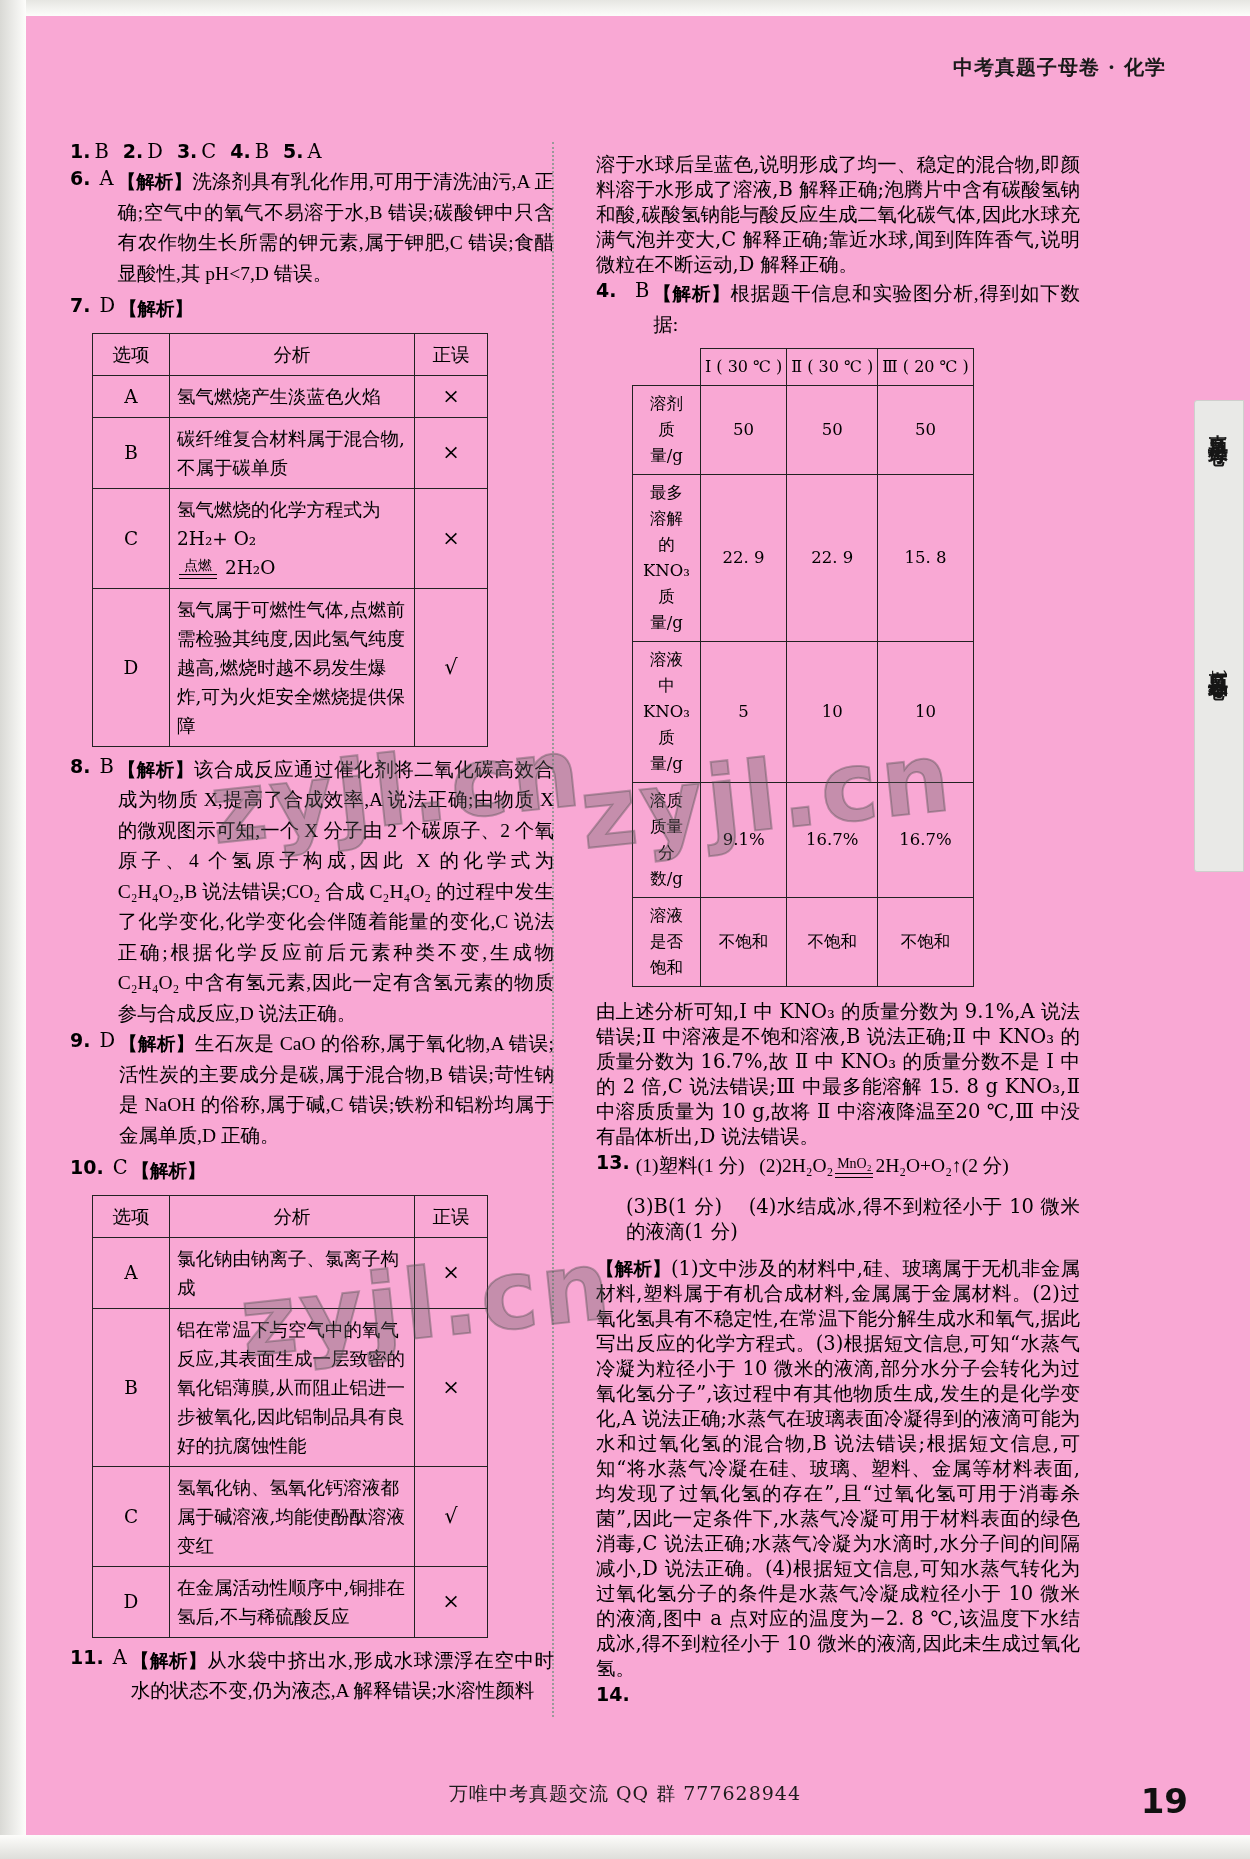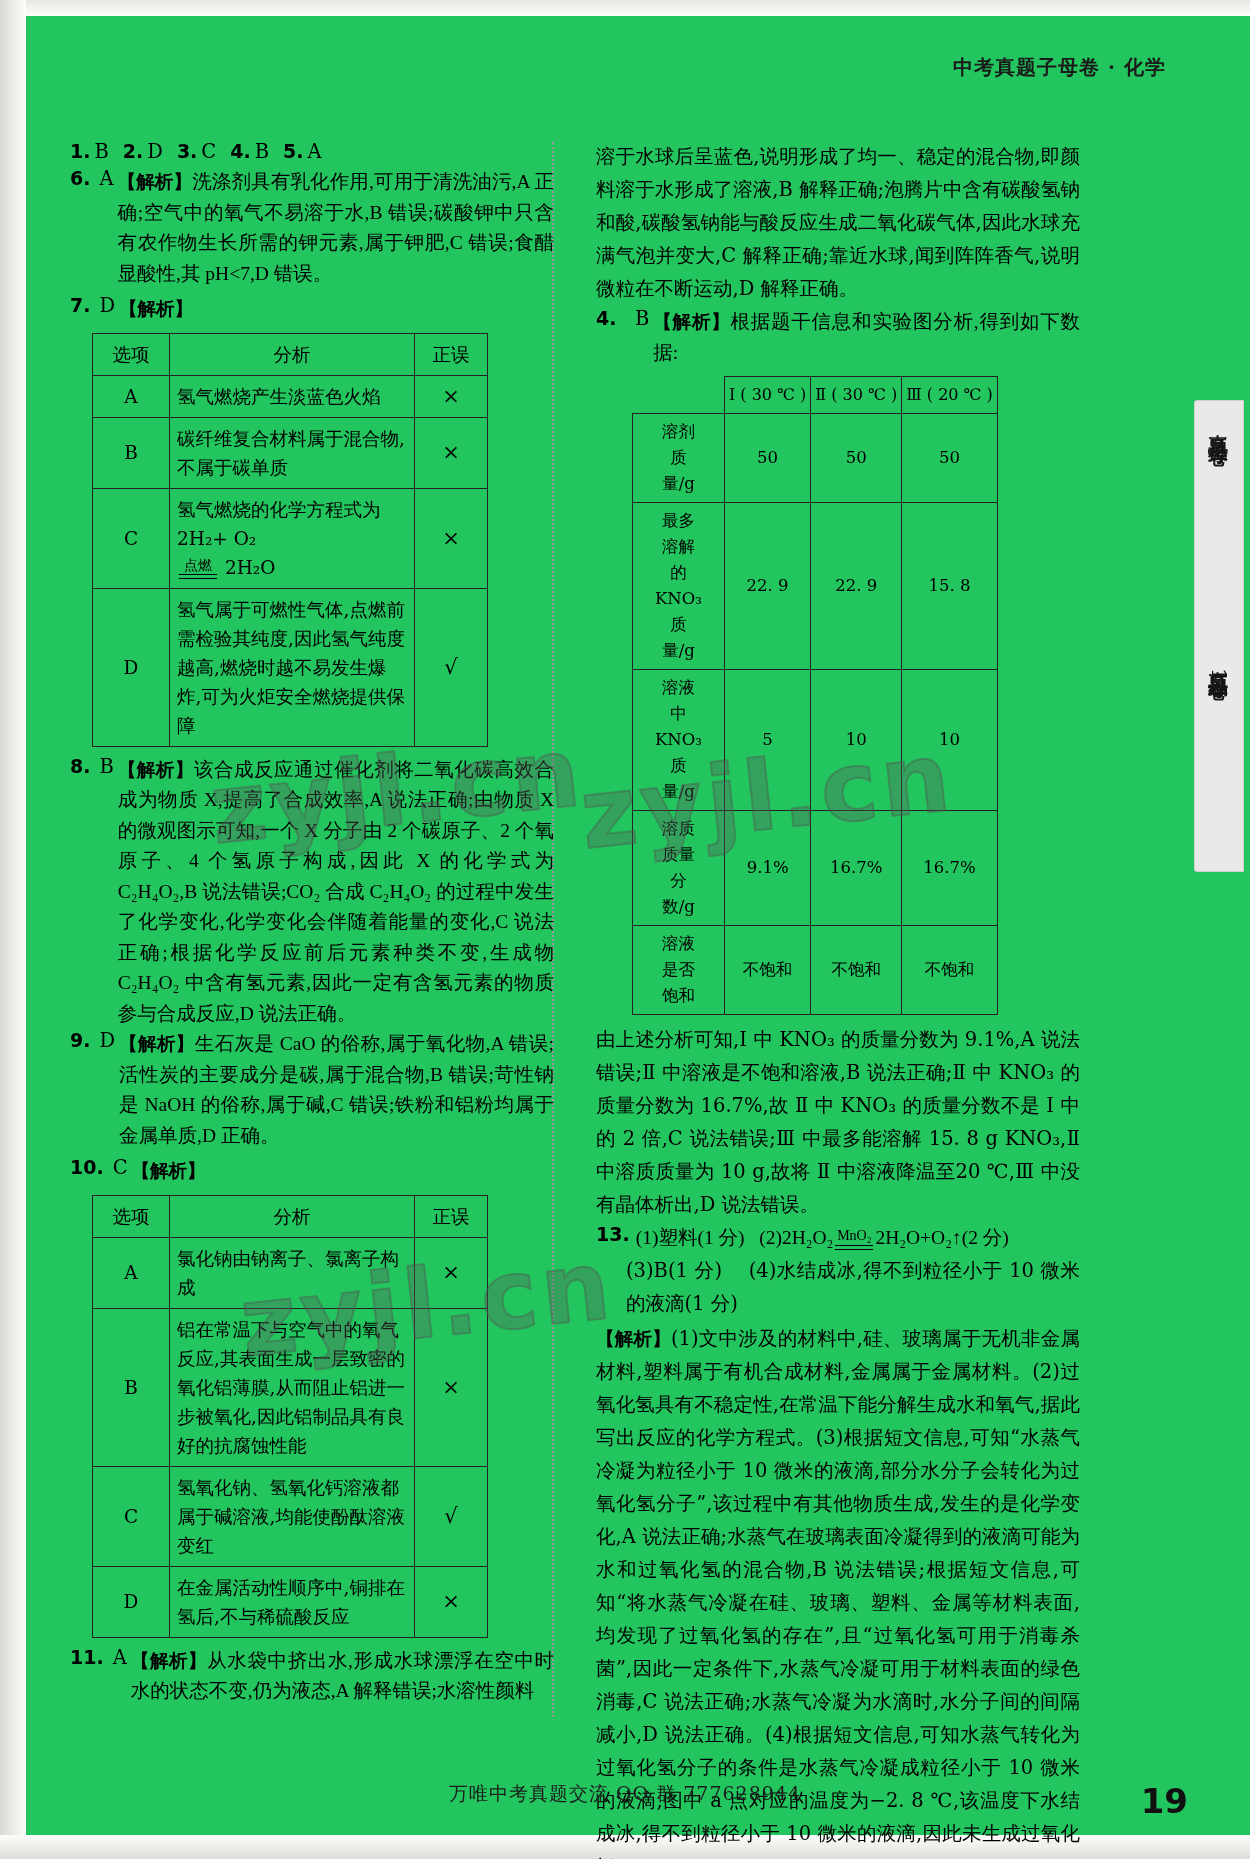--- a/index.html
+++ b/index.html
@@ -13,21 +13,21 @@
     position: relative;
     font-family: "Liberation Serif", "DejaVu Serif", serif;
     color: #000;
     overflow: hidden;
   }
 
   
   #page {
     position: absolute;
     inset: 0;
-    background: #22c55e;
+    background: #f9a8d4;
   }
   
   .scan-edge-l { position:absolute; left:0; top:0; width:26px; height:100%;
                  background: linear-gradient(to right,#d9d9d5,#fdfdfb); }
   .scan-edge-b { position:absolute; left:0; bottom:0; width:100%; height:24px;
                  background: linear-gradient(to top,#dededa,#fdfdfb); }
   .scan-edge-t { position:absolute; left:0; top:0; width:100%; height:16px;
                  background: linear-gradient(to bottom,#e6e6e2,#fdfdfb); }
 
   
@@ -90,24 +90,24 @@
   #divider {
     position: absolute;
     left: 552px; top: 142px;
     width: 0; height: 1575px;
     border-left: 2px dotted #999;
   }
 
   
   .qline, .para {
     font-size: 19.5px;
-    line-height: 33px;
+    line-height: 25px;
     text-align: justify;
     text-justify: inter-character;
-    margin: 0 0 2px 0;
+    margin: 12px 0 2px 0;
     font-family: "DejaVu Serif", serif;
   }
   .ans-row { display: flex; align-items: flex-start; }
   .qnum {
     font-family: "DejaVu Sans", sans-serif;
     font-weight: 700;
     font-size: 19px;
     flex: none;
     padding-right: 2px;
   }
@@ -164,21 +164,21 @@
     font-family: "DejaVu Serif", serif;
     font-size: 16.5px;
     line-height: 26px;
   }
   table.data td {
     border: 1.4px solid #222;
     padding: 5px 4px;
     text-align: center;
     vertical-align: middle;
   }
-  table.data td.rowhead { text-align: center; padding: 5px 22px; }
+  table.data td.rowhead { text-align: center; padding: 5px 10px; }
   table.data td.blank { border-top: none; border-left: none; }
   table.data .hd { font-size: 16px; white-space: nowrap; }
 
   
   #sidetab {
     position: absolute;
     right: 6px; top: 400px;
     width: 48px; height: 470px;
     background: #e9e9e7;
     border: 1px solid #cfcfcd;

